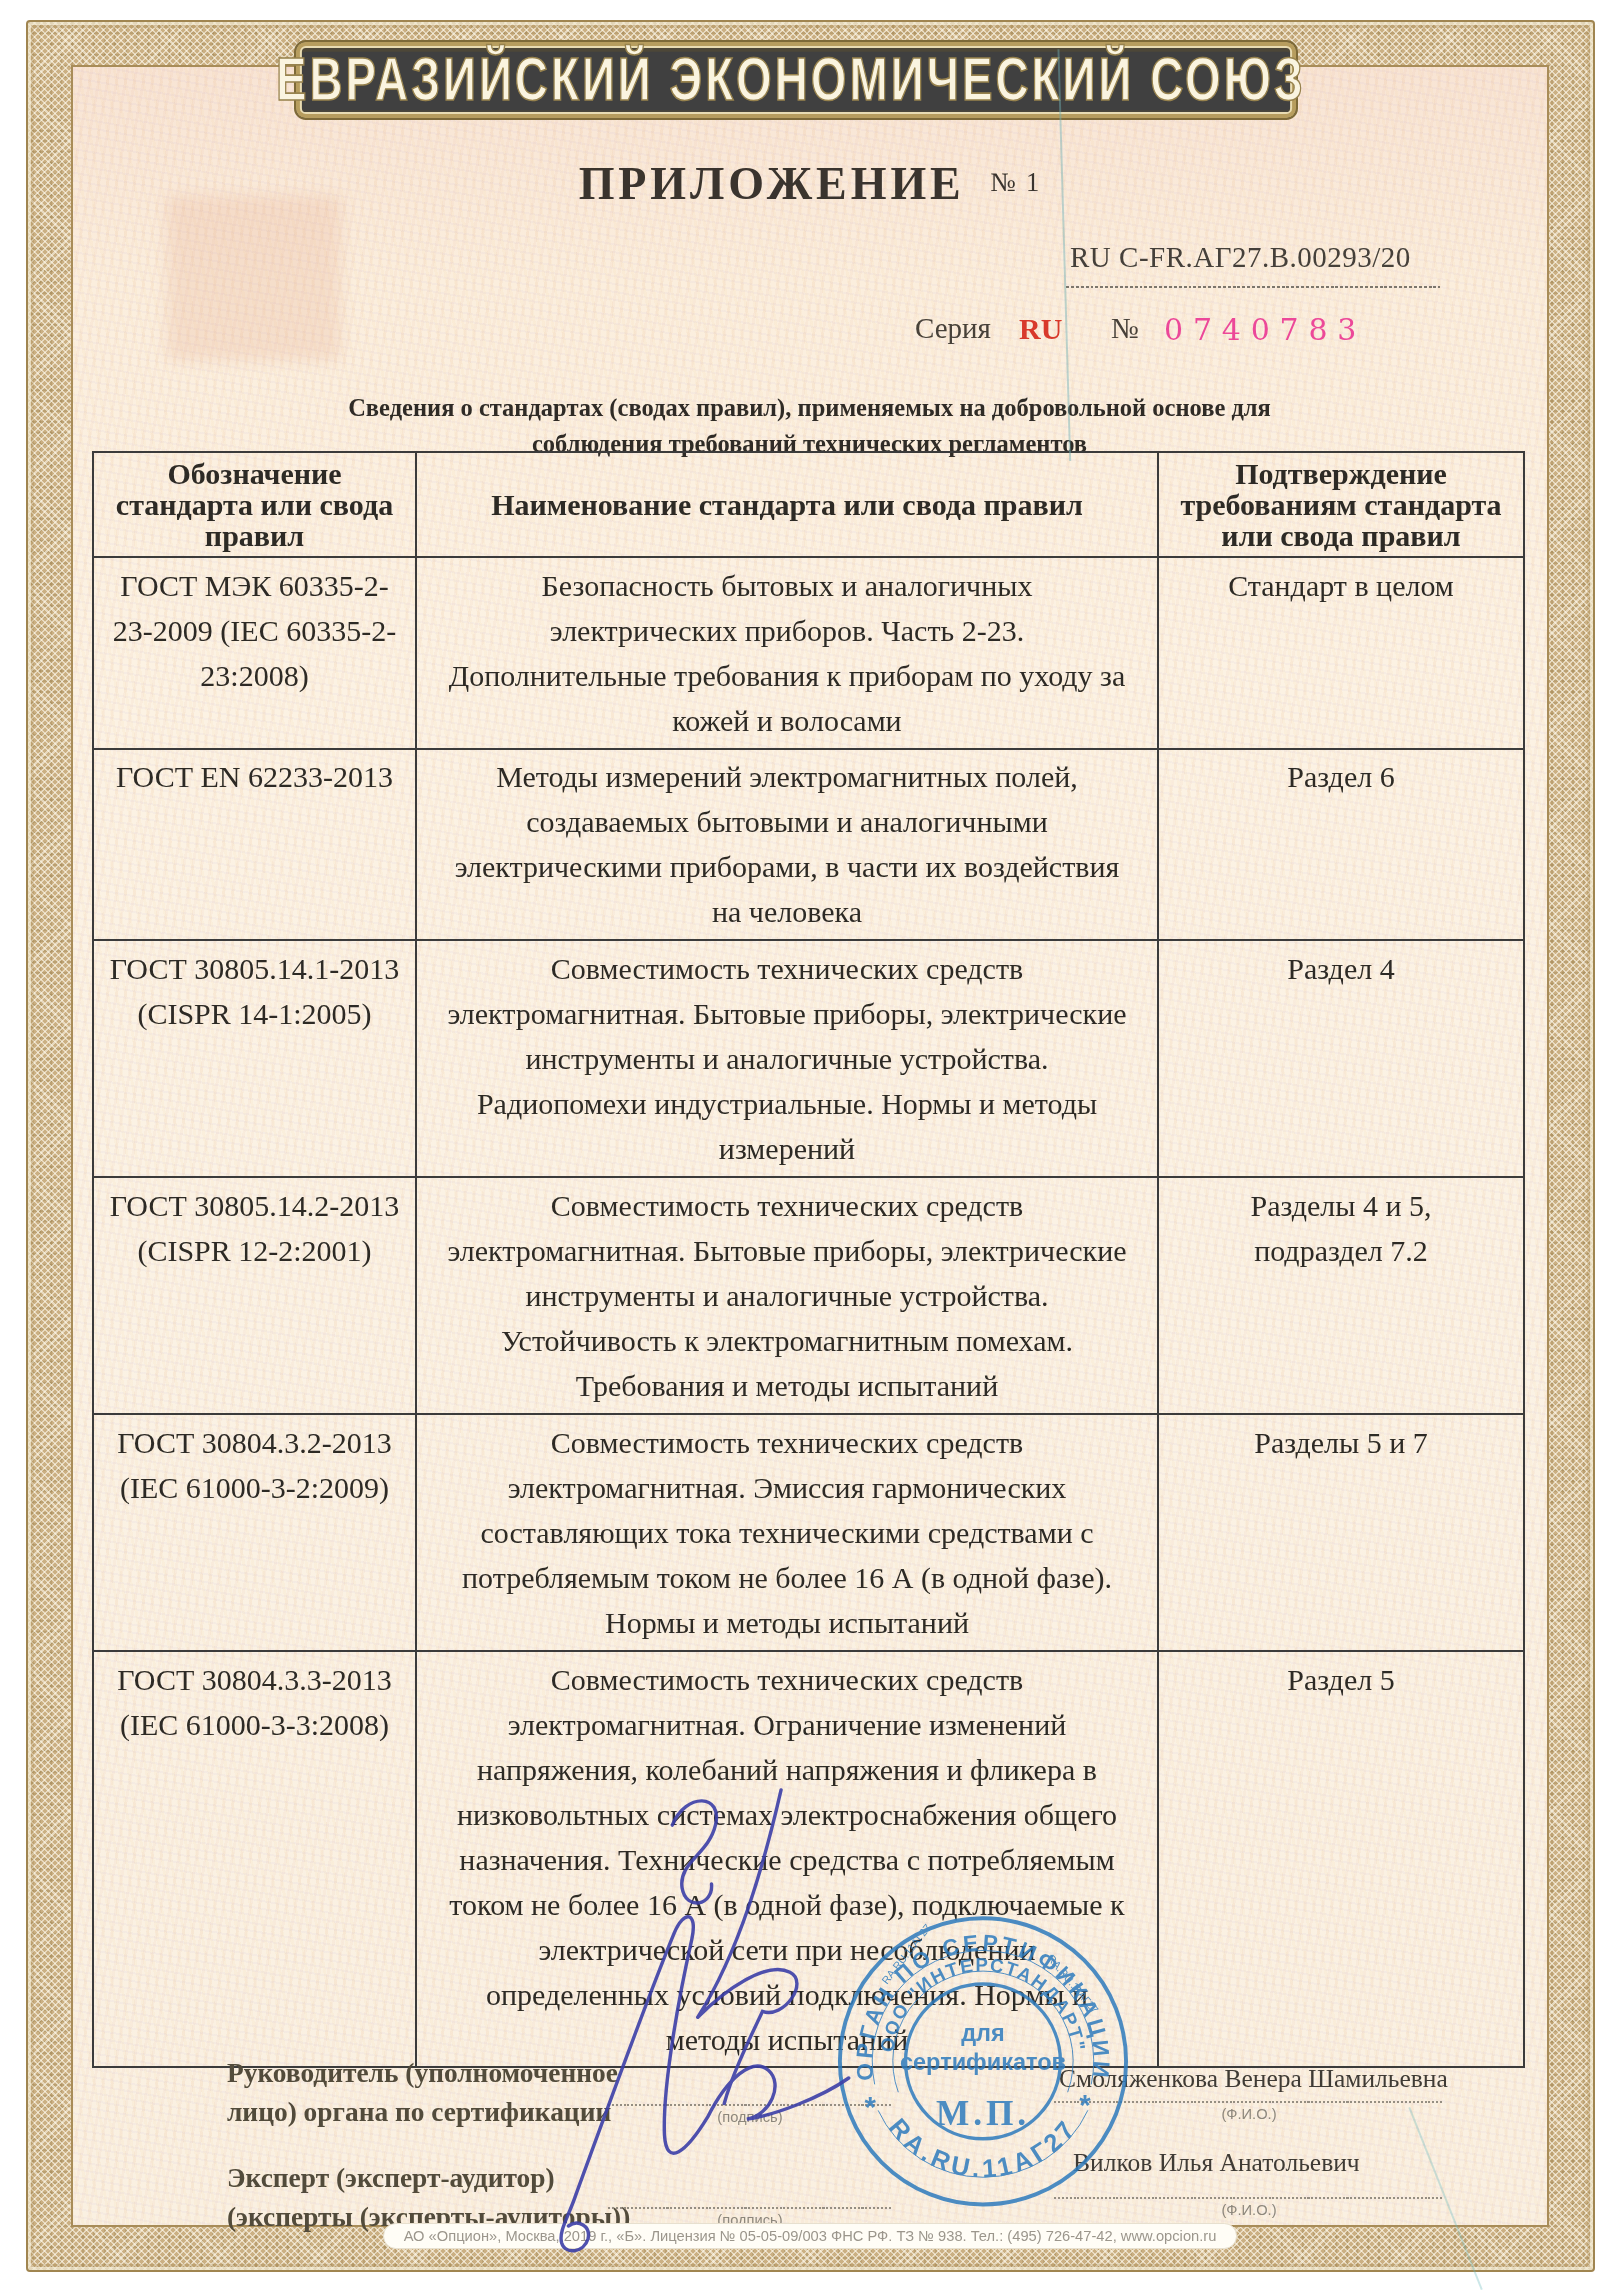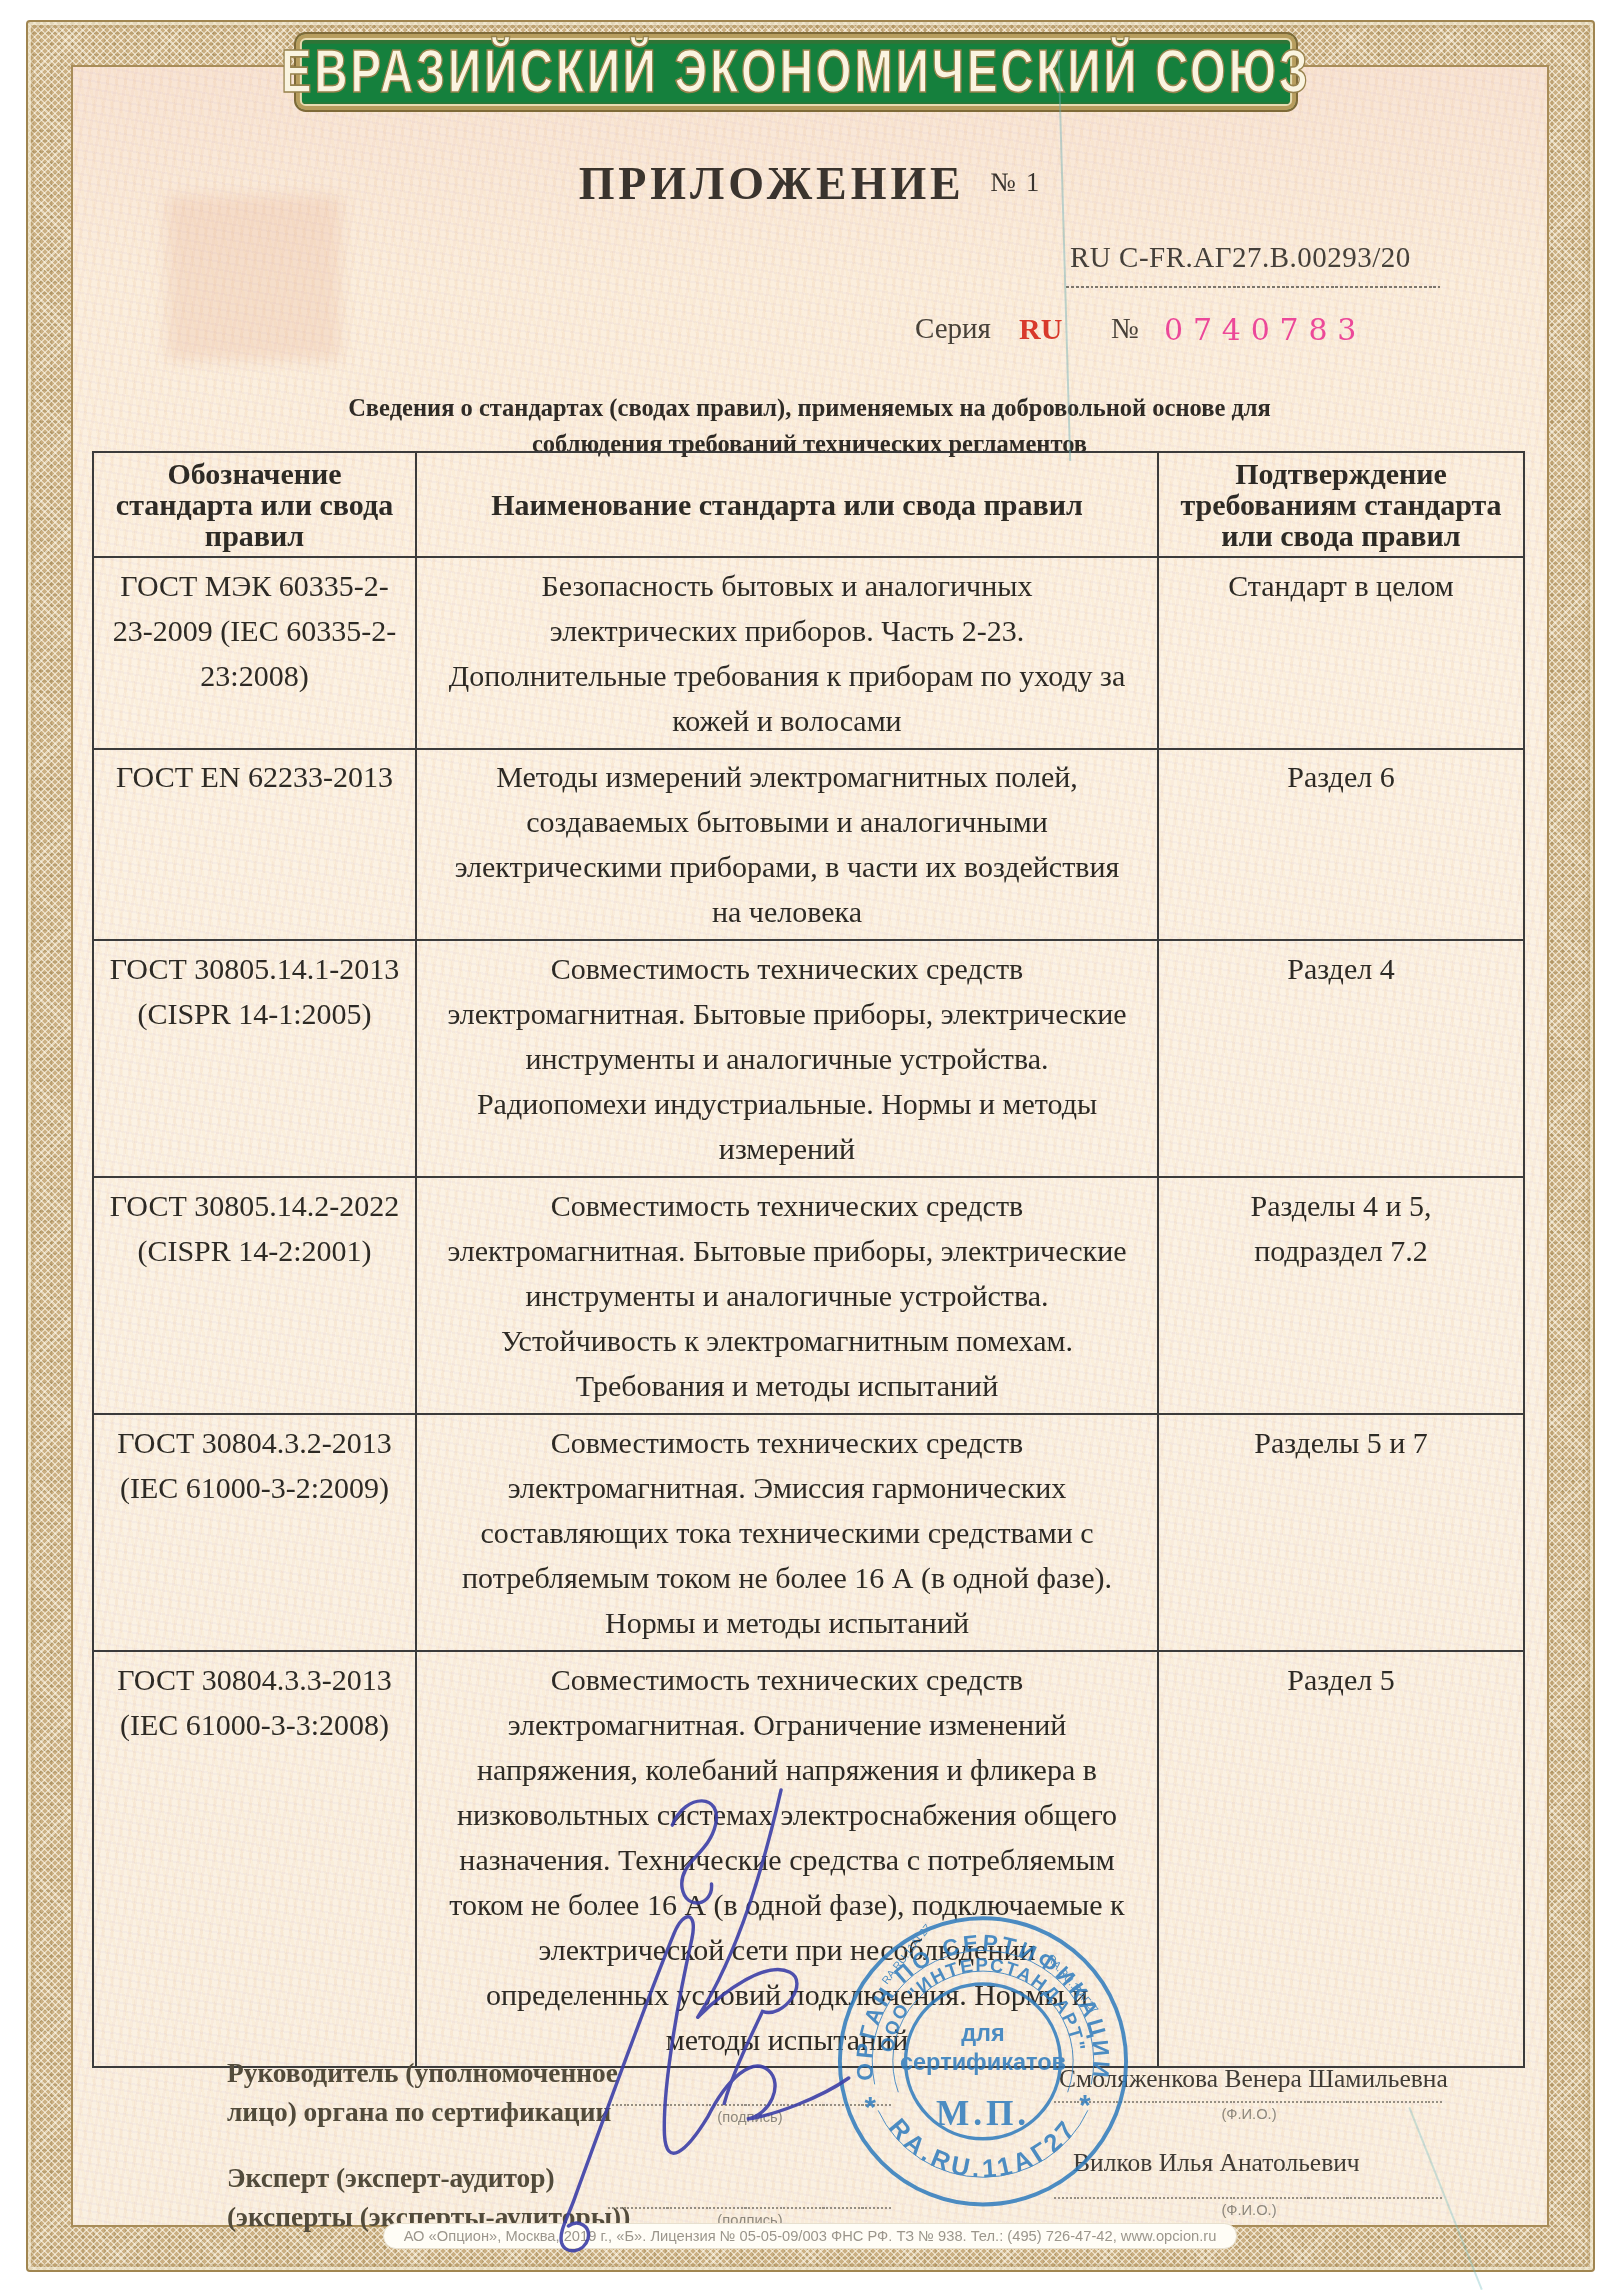--- a/index.html
+++ b/index.html
@@ -21,24 +21,24 @@
     border:2px solid #a88c58;
     background:
       repeating-linear-gradient(100deg, rgba(212,130,95,0.055) 0 2.9px, rgba(212,130,95,0) 2.9px 8.8px),
       repeating-linear-gradient(80deg, rgba(235,175,70,0.05) 0 2.9px, rgba(235,175,70,0) 2.9px 8.8px),
       repeating-linear-gradient(10deg, rgba(148,128,214,0.05) 0 2px, rgba(148,128,214,0) 2px 7.8px),
       linear-gradient(180deg,#f8e4d4 0%,#fbeedd 10%,#fcf2e3 28%,#fbf2e4 55%,#faf0e1 100%);}
   .watermark{position:absolute;left:167px;top:196px;width:174px;height:165px;
     background:rgba(226,158,128,0.20);filter:blur(6.9px);border-radius:5.9px;}
 
   
-  .banner{position:absolute;left:294px;top:32px;width:1000px;height:76px;
-    background:#15803d;border:2.9px solid #7e6a38;border-radius:11.8px;
+  .banner{position:absolute;left:294px;top:40px;width:1000px;height:76px;
+    background:#404040;border:2.9px solid #7e6a38;border-radius:11.8px;
     box-shadow: inset 0 0 0 3.9px #b79d5e, inset 0 0 0 5.9px #e9dcb2, inset 0 9.8px 0 rgba(110,90,40,0.30), inset 0 -7.8px 0 rgba(110,90,40,0.22);
-    display:flex;align-items:center;justify-content:center;}
+    display:flex;align-items:center;justify-content:flex-end;}
   .banner span{font-family:"Liberation Sans",sans-serif;font-weight:bold;font-size:45px;
     letter-spacing:2.9px;color:#faf4e0;-webkit-text-stroke:1.2px #97824d;
     transform:scale(1.02,1.35);white-space:nowrap;}
 
   
   .title-row{position:absolute;left:0;top:157px;width:1620px;text-align:center;color:#3a342e;}
   .title-main{font-size:46px;font-weight:bold;letter-spacing:3.9px;}
   .title-num{font-size:26.5px;font-weight:normal;margin-left:25.5px;position:relative;top:-7.8px;letter-spacing:2px;}
   .cert-label{position:absolute;left:380px;top:255px;font-size:30px;font-weight:bold;color:#433d36;letter-spacing:0.5px;}
   .cert-number{position:absolute;left:1070px;top:241px;font-size:29px;color:#45403a;letter-spacing:0.5px;}
@@ -133,21 +133,21 @@
         <td>ГОСТ EN 62233-2013</td>
         <td class="c-name">Методы измерений электромагнитных полей, создаваемых бытовыми и аналогичными электрическими приборами, в части их воздействия на человека</td>
         <td class="c-conf">Раздел 6</td>
       </tr>
       <tr>
         <td>ГОСТ 30805.14.1-2013 (CISPR 14-1:2005)</td>
         <td class="c-name">Совместимость технических средств электромагнитная. Бытовые приборы, электрические инструменты и аналогичные устройства. Радиопомехи индустриальные. Нормы и методы измерений</td>
         <td class="c-conf">Раздел 4</td>
       </tr>
       <tr>
-        <td>ГОСТ 30805.14.2-2022 (CISPR 14-2:2001)</td>
+        <td>ГОСТ 30805.14.2-2013 (CISPR 12-2:2001)</td>
         <td class="c-name">Совместимость технических средств электромагнитная. Бытовые приборы, электрические инструменты и аналогичные устройства. Устойчивость к электромагнитным помехам. Требования и методы испытаний</td>
         <td class="c-conf">Разделы 4 и 5, подраздел 7.2</td>
       </tr>
       <tr>
         <td>ГОСТ 30804.3.2-2013 (IEC 61000-3-2:2009)</td>
         <td class="c-name">Совместимость технических средств электромагнитная. Эмиссия гармонических составляющих тока техническими средствами с потребляемым током не более 16 А (в одной фазе). Нормы и методы испытаний</td>
         <td class="c-conf">Разделы 5 и 7</td>
       </tr>
       <tr>
         <td>ГОСТ 30804.3.3-2013 (IEC 61000-3-3:2008)</td>

